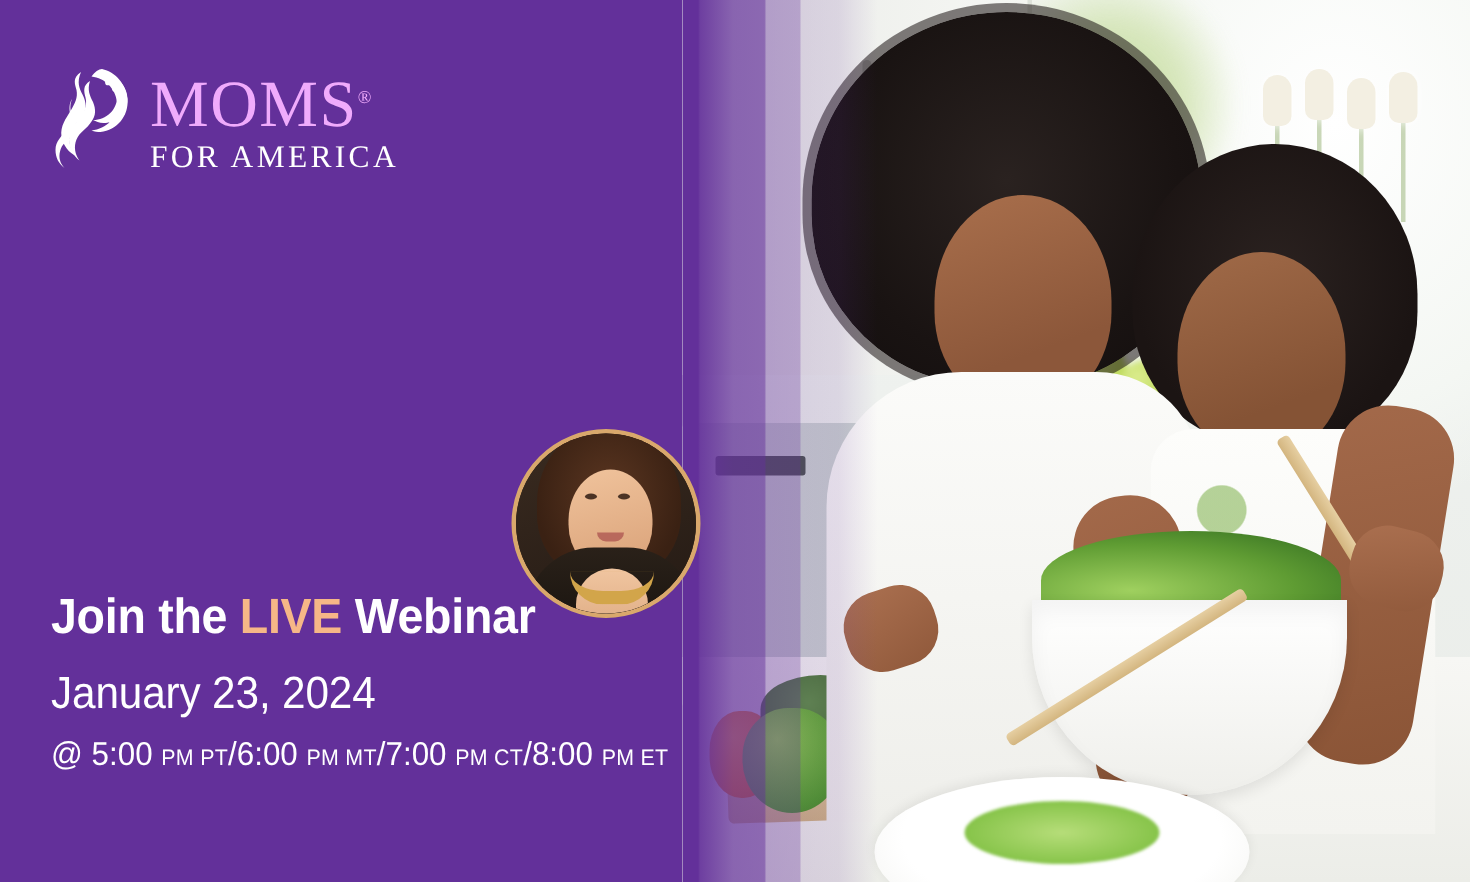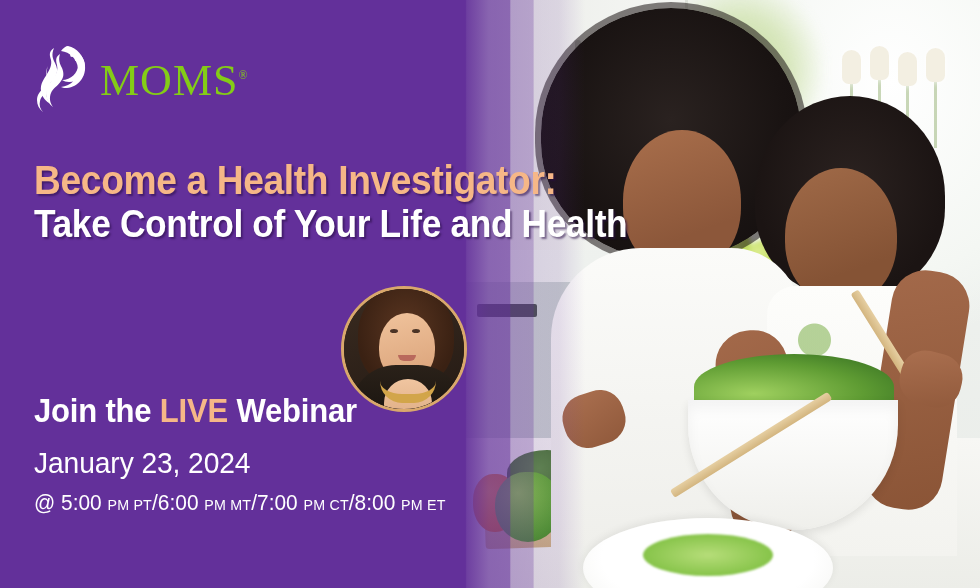--- a/index.html
+++ b/index.html
@@ -308,21 +308,21 @@
     width: 58px;
     height: 74px;
     flex: none;
     margin-right: 8px;
   }
   .logo-text { line-height: 1; }
   .logo-moms {
     font-family: "Liberation Serif", serif;
     font-size: 44px;
     letter-spacing: 1px;
-    color: #84cc16;
+    color: #f0abfc;
     position: relative;
     display: inline-block;
   }
   .logo-reg {
     font-size: 12px;
     vertical-align: super;
     font-family: "Liberation Serif", serif;
   }
   .logo-sub {
     font-family: "Liberation Serif", serif;
@@ -574,27 +574,24 @@
           <path d="M37 6c8 1 14 8 14 16 0 9-7 16-16 16-3 0-5-1-7-2 9 0 16-7 16-15 0-7-5-13-12-14 2-1 3-1 5-1z"></path>
           <circle cx="43" cy="15" r="2.3"></circle>
           <circle cx="48" cy="22" r="2.3"></circle>
           <circle cx="47" cy="31" r="2.3"></circle>
           <circle cx="41" cy="37" r="2.1"></circle>
           <circle cx="38" cy="11" r="1.9"></circle>
         </g>
       </svg>
       <div class="logo-text">
         <div class="logo-moms"><span>MOMS</span><span class="logo-reg">®</span></div>
+        <div class="logo-sub">FOR AMERICA</div>
       </div>
     </div>
 
-    <div class="headline">
-      <div class="headline-line headline-1">Become a Health Investigator:</div>
-      <div class="headline-line headline-2">Take Control of Your Life and Health</div>
-    </div>
 
 
     <div class="cta">
       <div class="cta-join"><span>Join the </span><span class="cta-live">LIVE</span><span> Webinar</span></div>
       <div class="cta-date">January 23, 2024</div>
       <div class="cta-times"><span>@ </span><span>5:00 </span><span class="tz">PM PT</span><span>/</span><span>6:00 </span><span class="tz">PM MT</span><span>/</span><span>7:00 </span><span class="tz">PM CT</span><span>/</span><span>8:00 </span><span class="tz">PM ET</span></div>
     </div>
   </div>
 
   <div class="headshot">

